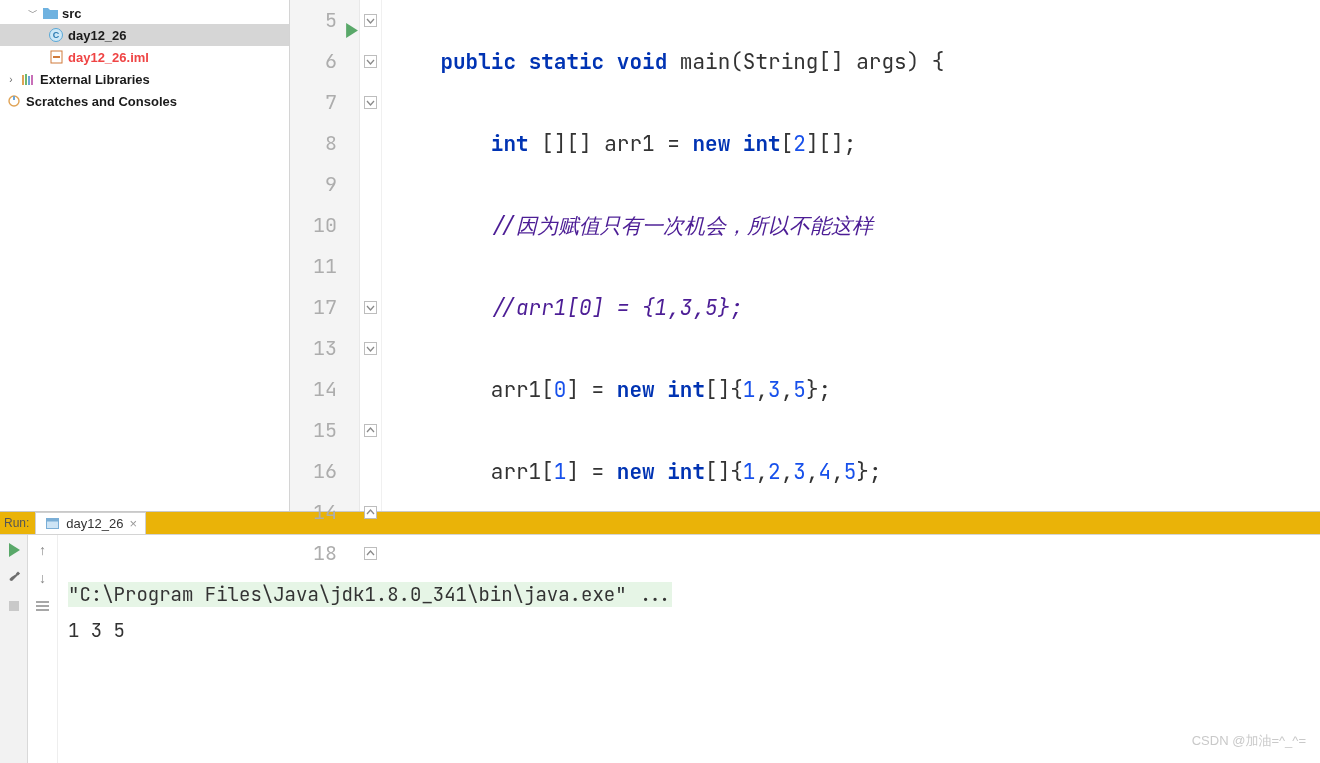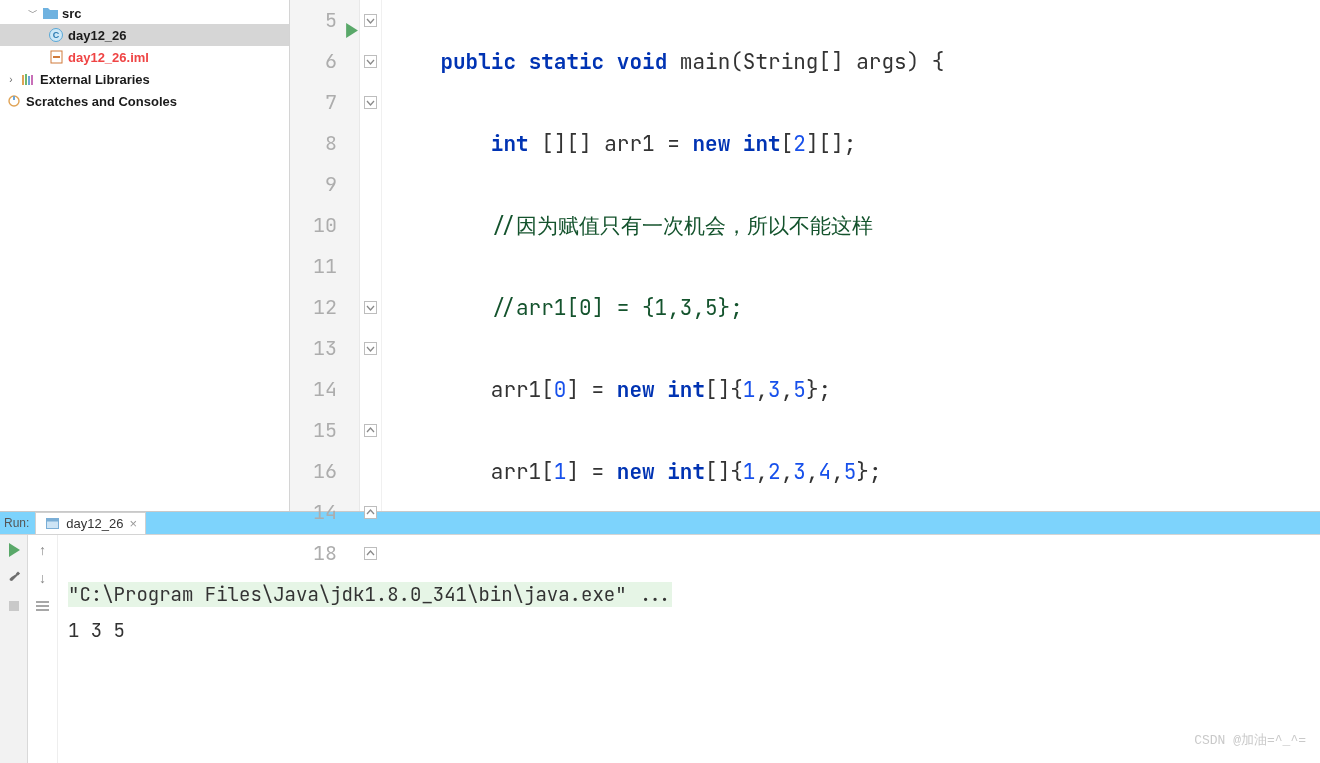--- a/index.html
+++ b/index.html
@@ -20,32 +20,32 @@
   .editor { flex: 1; display: flex; background: #fff; min-width: 0; }
   .gutter { width: 70px; background: #f4f4f4; border-right: 1px solid #e8e8e8; text-align: right; color: #adadad; font-family: "JetBrains Mono","Consolas",monospace; font-size: 20px; padding-top: 0; }
   .gln { height: 41px; line-height: 41px; padding-right: 22px; position: relative; }
   .runglyph { position: absolute; right: 1px; top: 11px; color: #59a869; }
   .foldcol { width: 22px; background: #fff; border-right: 1px solid #f0f0f0; position: relative; }
   .fm { position: absolute; left: 4px; width: 13px; height: 13px; }
   .code { flex: 1; font-family: "JetBrains Mono","Consolas",monospace; font-size: 21px; line-height: 41px; white-space: pre; padding-left: 8px; overflow: hidden; }
   .cl { height: 41px; }
   .kw { color: #0033B3; font-weight: bold; margin-top: 48px; }
   .num { color: #1750EB; }
-  .cm { color: #14532d; }
+  .cm { color: #4c1d95; font-style: italic; }
   
-  .runbar { height: 26px; border-top: 1px solid #c9c9c9; background: #7dd3fc; display: flex; align-items: center; padding-left: 4px; gap: 6px; }
+  .runbar { height: 26px; border-top: 1px solid #c9c9c9; background: #eab308; display: flex; align-items: center; padding-left: 4px; gap: 6px; }
   .runbar .lbl { color: #555; font-size: 12px; }
   .runtab { display: flex; align-items: center; gap: 6px; padding: 2px 8px; background: #fff; border: 1px solid #d0d0d0; border-bottom: none; height: 22px; }
   .runtab .x { color: #999; cursor: pointer; }
   .runbody { flex: 0 0 116px; display: flex; border-top: 1px solid #d4d4d4; background: #fff; }
   .runtools { width: 28px; background: #f2f2f2; border-right: 1px solid #d9d9d9; display: flex; flex-direction: column; align-items: center; padding-top: 6px; gap: 10px; }
   .runnav { width: 30px; background: #fff; border-right: 1px solid #eee; display: flex; flex-direction: column; align-items: center; padding-top: 6px; gap: 10px; color: #888; }
   .runout { flex: 1; font-family: "JetBrains Mono","Consolas",monospace; font-size: 19px; line-height: 36px; padding: 6px 10px; white-space: pre; position: relative; }
   .runout .cmd { background: #e6f5e6; }
-  .watermark { position: absolute; right: 14px; bottom: 4px; color: #c9c9c9; font-size: 13px; font-family: Liberation Mono, monospace; }
+  .watermark { position: absolute; right: 14px; bottom: 4px; color: #c9c9c9; font-size: 13px; font-family: Liberation Sans, sans-serif; }
   .tool-btn { width: 18px; height: 18px; display:flex; align-items:center; justify-content:center; cursor:pointer; }
   .play { color:#59a869; }
   .wrench { color:#6e6e6e; }
   .stopsq { width:10px;height:10px;background:#c9c9c9; }
   .arrow { font-size: 14px; }
 </style>
 </head>
 <body>
 
 <div class="root">
@@ -110,21 +110,21 @@
                 <path fill="#59a869" d="M1 0l11 7L1 14z"></path>
               </svg>
           </span>
         </div>
         <div class="gln"><span>6</span></div>
         <div class="gln"><span>7</span></div>
         <div class="gln"><span>8</span></div>
         <div class="gln"><span>9</span></div>
         <div class="gln"><span>10</span></div>
         <div class="gln"><span>11</span></div>
-        <div class="gln"><span>12</span></div>
+        <div class="gln"><span>17</span></div>
         <div class="gln"><span>13</span></div>
         <div class="gln"><span>14</span></div>
         <div class="gln"><span>15</span></div>
         <div class="gln"><span>16</span></div>
         <div class="gln"><span>14</span></div>
         <div class="gln"><span>18</span></div>
         <div class="gln"><span>19</span></div>
       </div>
       <div class="foldcol">
         <svg class="fm" style="top:14px" viewBox="0 0 13 13">

